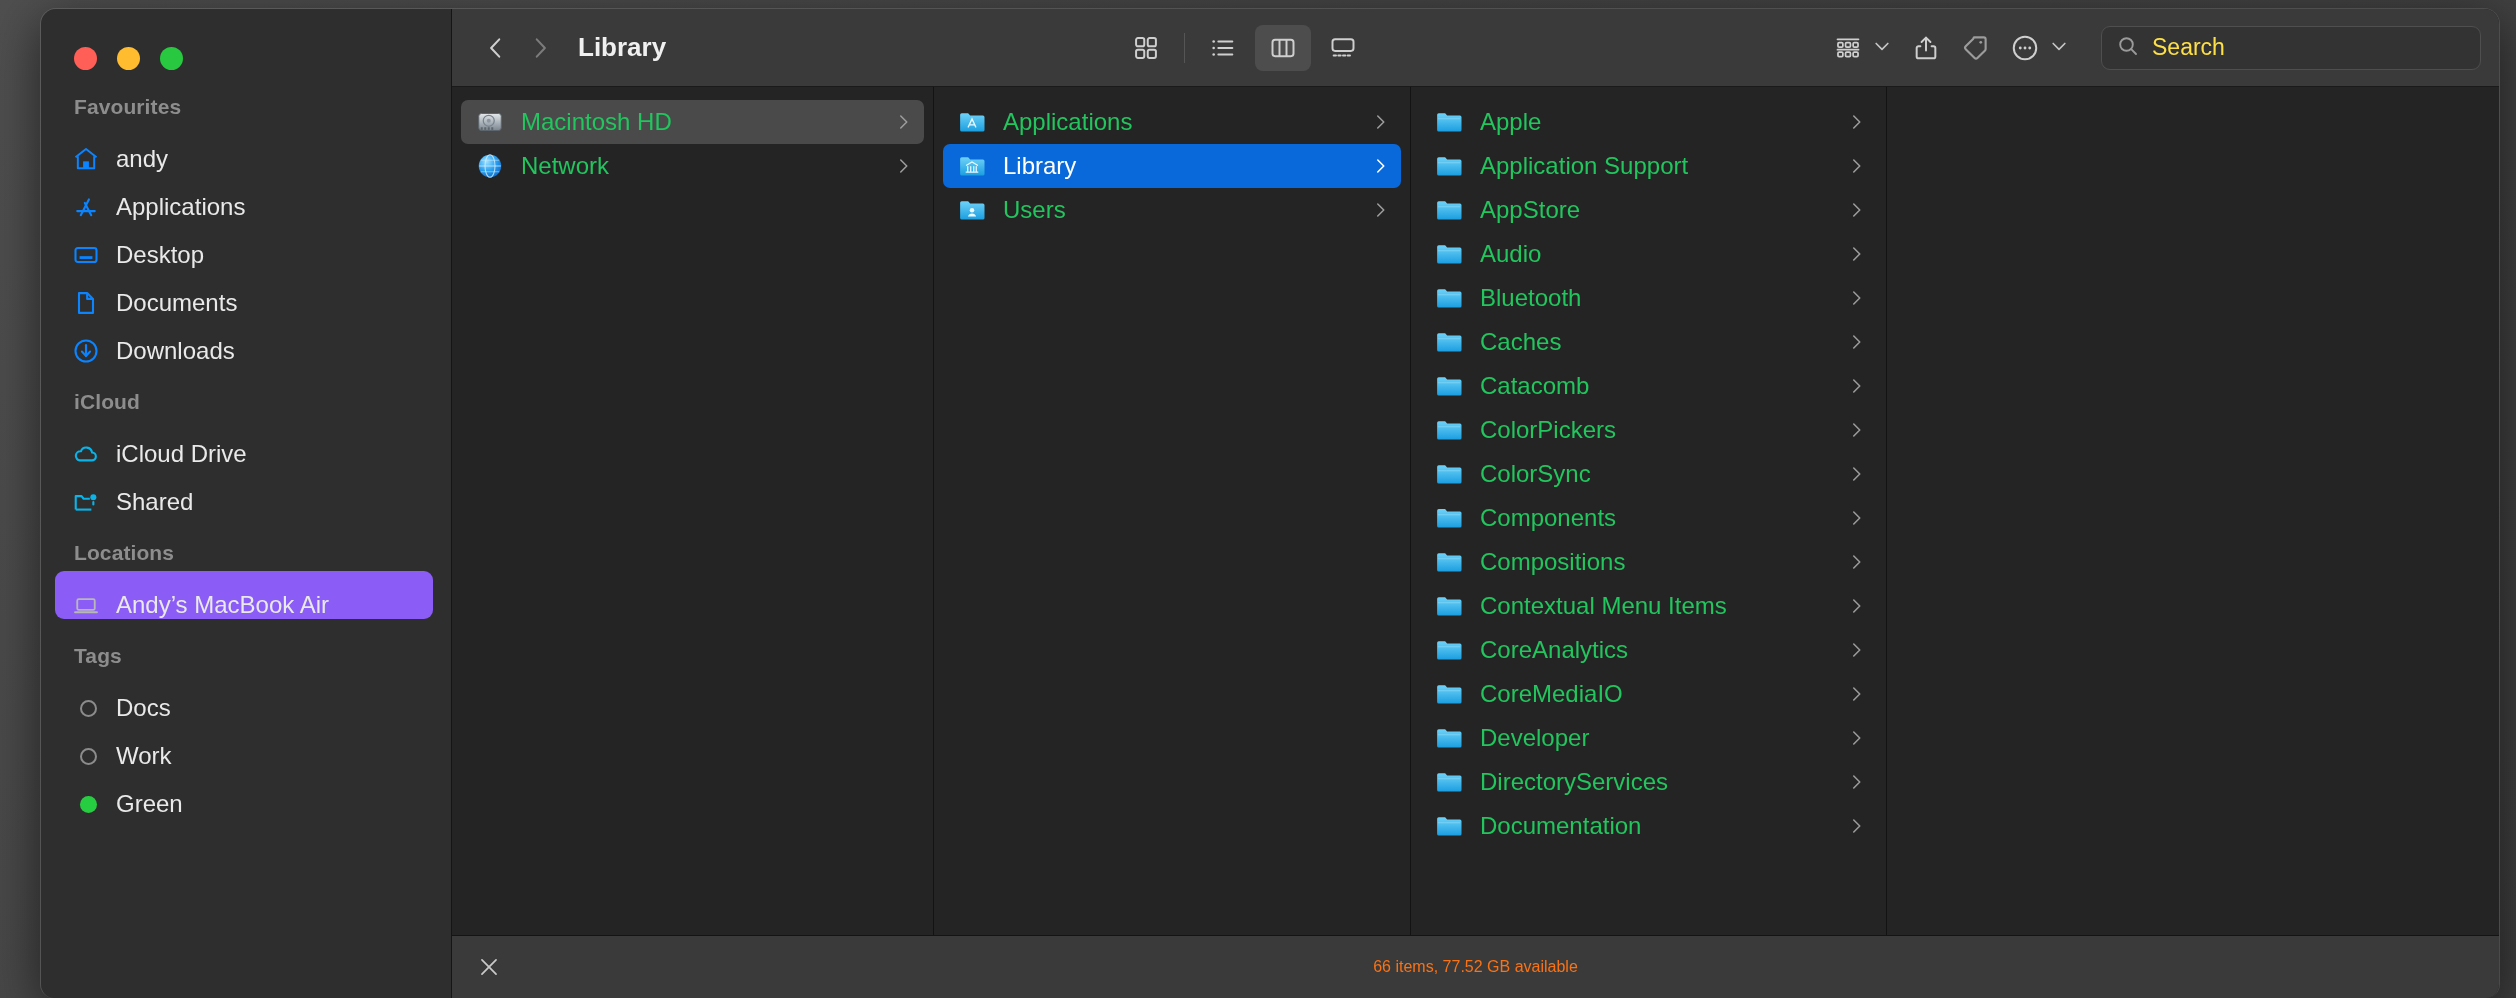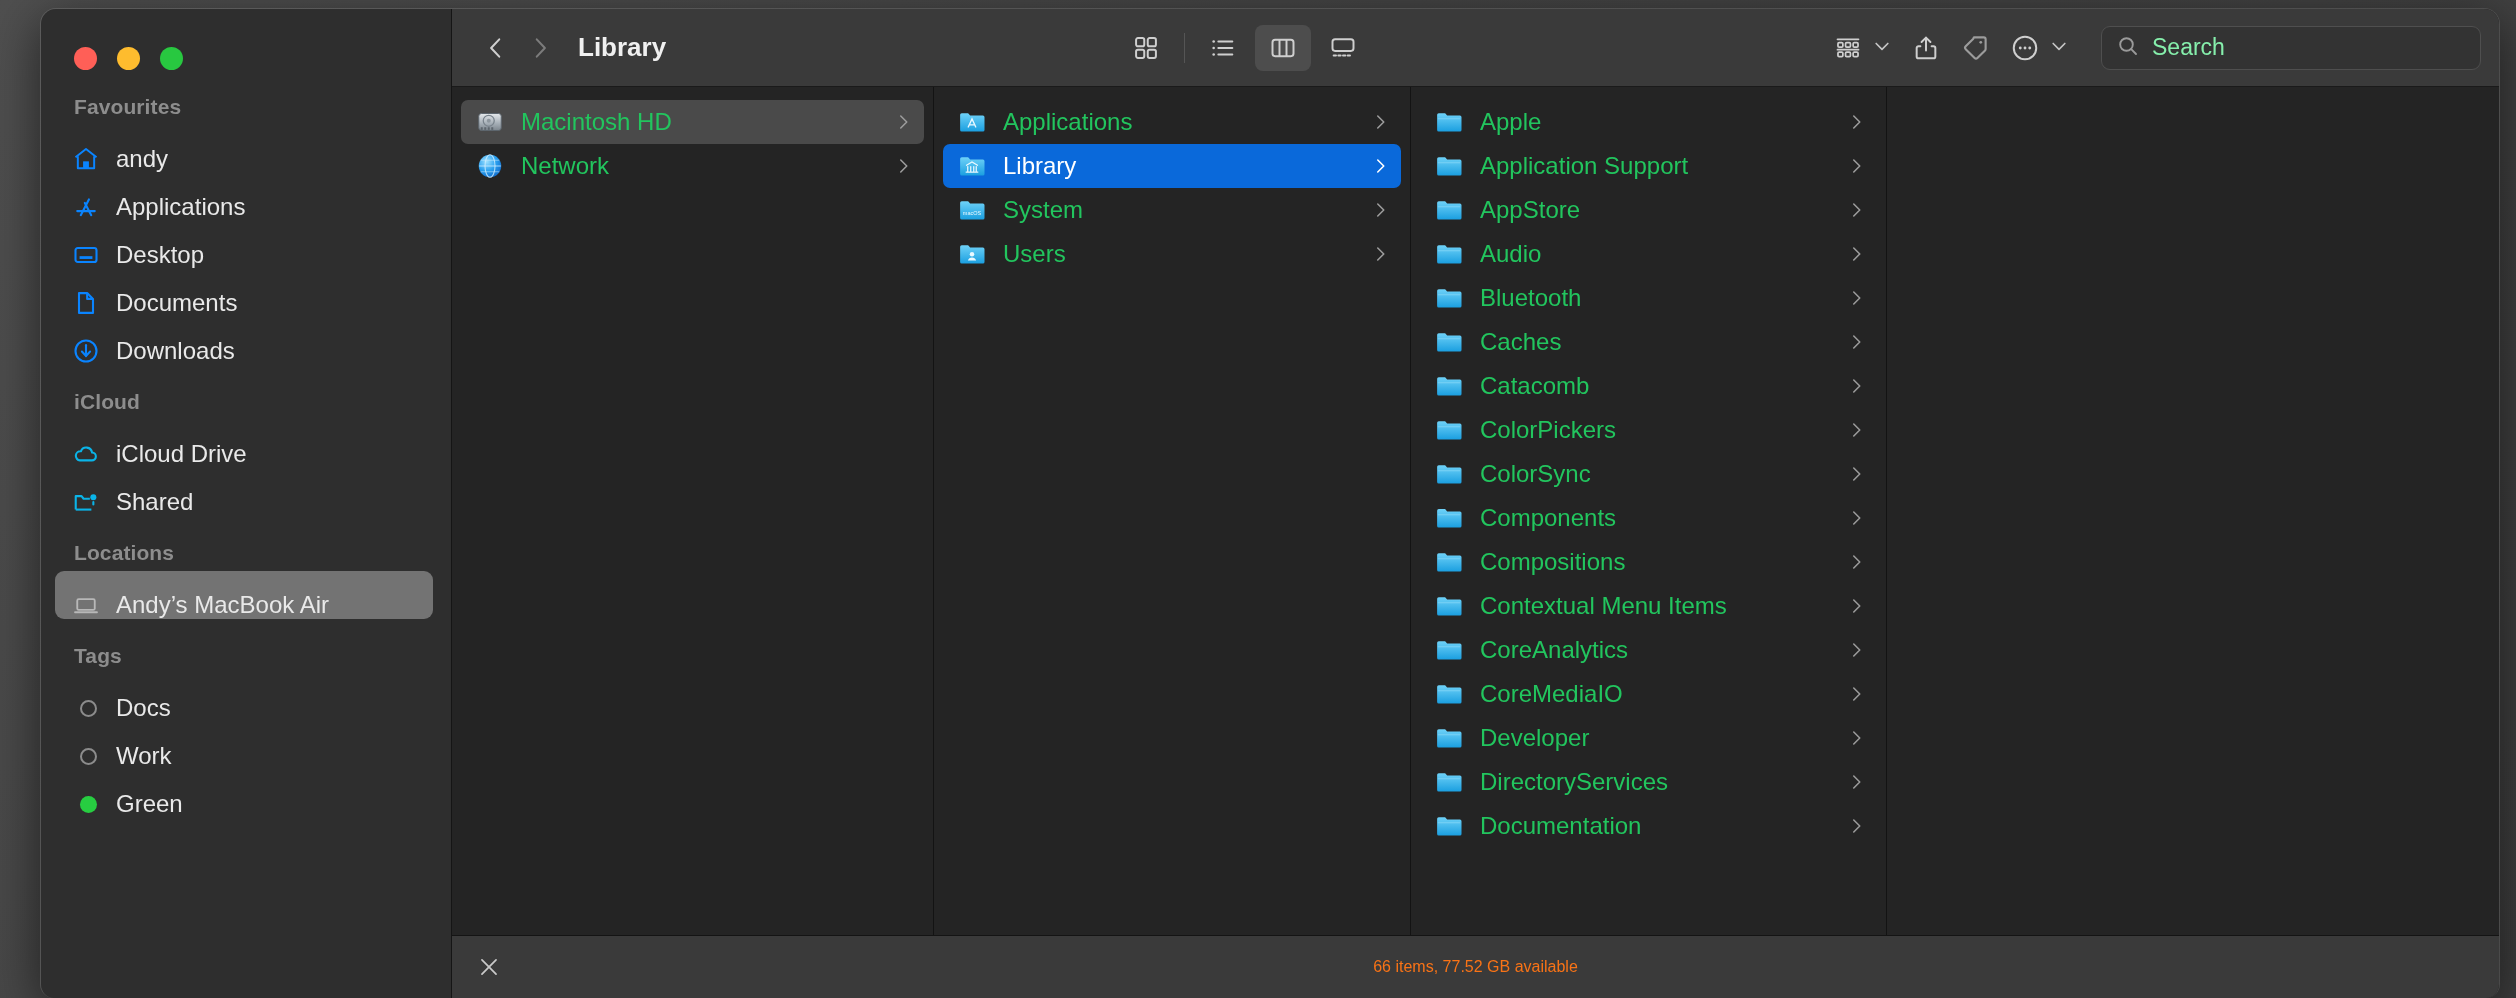--- a/index.html
+++ b/index.html
@@ -60,21 +60,21 @@
     display: flex;
     align-items: flex-end;
     height: 48px;
     margin: 0 18px 0 14px;
     padding-left: 17px;
     border-radius: 9px;
     gap: 16px;
     color: #e9e9e9;
     font-size: 24px;
   }
-  .side-item.selected { background: #737373; }
+  .side-item.selected { background: #8b5cf6; }
   .side-icon {
     width: 28px; height: 28px;
     display: flex; align-items: center; justify-content: center;
     flex: 0 0 28px;
   }
   .side-icon svg { display: block; }
   .side-label { white-space: nowrap; }
 
   .tag-dot {
     width: 17px; height: 17px;
@@ -152,21 +152,21 @@
     width: 380px; height: 44px;
     background: #333333;
     border: 1px solid #4f4f4f;
     border-radius: 9px;
     display: flex; align-items: center;
     gap: 12px;
     padding: 0 14px;
     margin-left: 22px;
   }
   #search-field .ph {
-    color: #86efac; font-size: 23px;
+    color: #fde047; font-size: 23px;
   }
 
   
   #columns {
     flex: 1;
     display: flex;
     min-height: 0;
     background: #242424;
     border-bottom: 1px solid #141414;
   }
@@ -567,40 +567,20 @@
             </svg>
           </span>
           <span class="row-label">Library</span>
           <span class="row-chev">
             <svg width="18" height="22" viewBox="0 0 24 24" fill="none" stroke="currentColor" stroke-width="2.1" stroke-linecap="round" stroke-linejoin="round">
                 <path d="M9 4l8 8-8 8"></path>
               </svg>
           </span>
         </div>
 
-        <div class="row">
-          <span class="row-icon">
-            <svg width="30" height="30" viewBox="0 0 24 24">
-              <defs>
-                  <linearGradient id="fg3" x1="0" y1="0" x2="0" y2="1">
-                    <stop offset="0" stop-color="#6fd2f8"></stop>
-                    <stop offset="1" stop-color="#1b9fe0"></stop>
-                  </linearGradient>
-                </defs>
-              <path d="M2.5 6.2a1.3 1.3 0 0 1 1.3-1.3h5.1l1.6 1.9h10.2a1.3 1.3 0 0 1 1.3 1.3v10.2a1.3 1.3 0 0 1-1.3 1.3H3.8a1.3 1.3 0 0 1-1.3-1.3z" fill="url(#fg3)"></path>
-              <text x="12" y="15.6" font-family="'Liberation Sans', sans-serif" font-size="4.4" fill="#eaf9ff" text-anchor="middle">macOS</text>
-            </svg>
-          </span>
-          <span class="row-label">System</span>
-          <span class="row-chev">
-            <svg width="18" height="22" viewBox="0 0 24 24" fill="none" stroke="currentColor" stroke-width="2.1" stroke-linecap="round" stroke-linejoin="round">
-                <path d="M9 4l8 8-8 8"></path>
-              </svg>
-          </span>
-        </div>
 
         <div class="row">
           <span class="row-icon">
             <svg width="30" height="30" viewBox="0 0 24 24">
               <defs>
                   <linearGradient id="fg4" x1="0" y1="0" x2="0" y2="1">
                     <stop offset="0" stop-color="#6fd2f8"></stop>
                     <stop offset="1" stop-color="#1b9fe0"></stop>
                   </linearGradient>
                 </defs>

